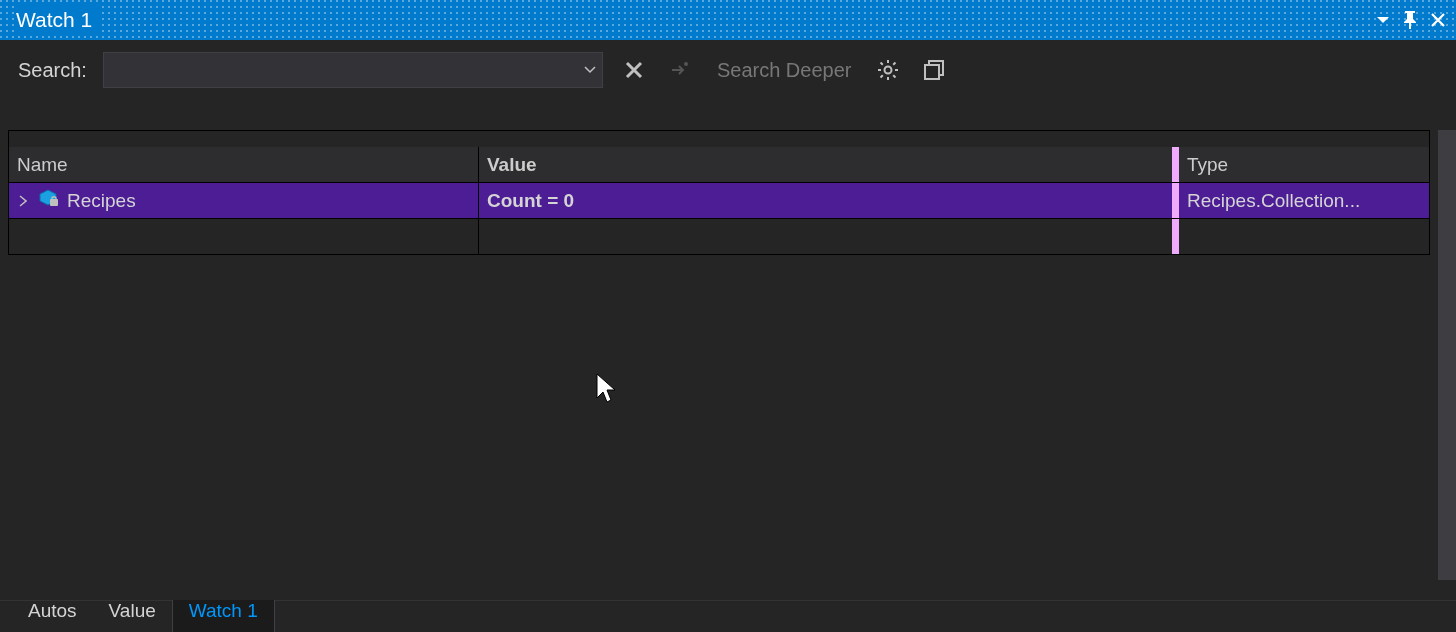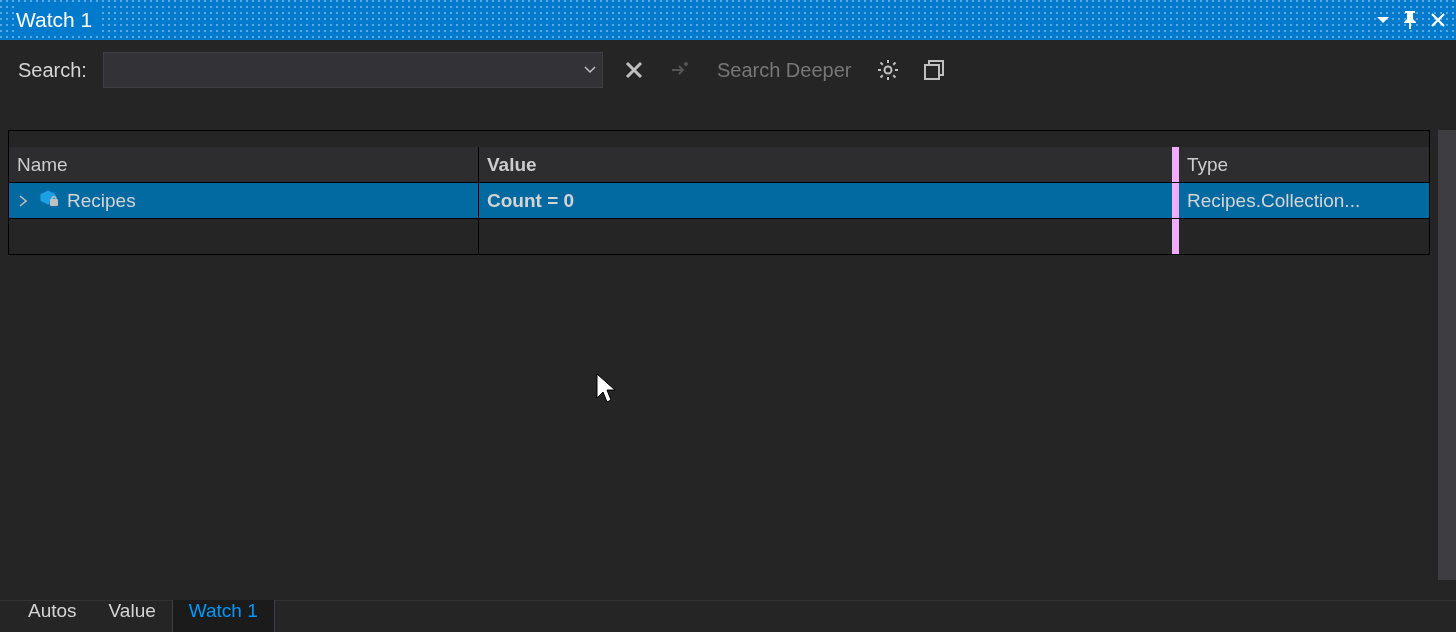--- a/index.html
+++ b/index.html
@@ -101,21 +101,21 @@
     height: 450px;
     background: #3e3e42;
   }
   .grid-header, .grid-row {
     display: flex;
     height: 36px;
     align-items: center;
     border-bottom: 1px solid #000;
   }
   .grid-header { background: #2d2d30; margin-top: 16px; }
-  .grid-row { background: #0369a1; }
+  .grid-row { background: #4c1d95; }
   .col-name { width: 470px; padding-left: 8px; display: flex; align-items: center; gap: 8px; border-right: 1px solid #000; height: 100%; }
   .col-value { width: 700px; padding-left: 8px; display: flex; align-items: center; border-right: 7px solid #f0abfc; height: 100%; font-weight: bold; }
   .col-type { flex: 1; padding-left: 8px; display: flex; align-items: center; height: 100%; white-space: nowrap; overflow: hidden; text-overflow: ellipsis; }
   .grid-header .col-name, .grid-header .col-value, .grid-header .col-type { color: #cccccc; }
   .expander { width: 12px; display:flex; justify-content:center; }
   .expander svg { display:block; }
   .empty-row .col-name, .empty-row .col-value, .empty-row .col-type { background:#252526; }
 
   
   .cursor {

